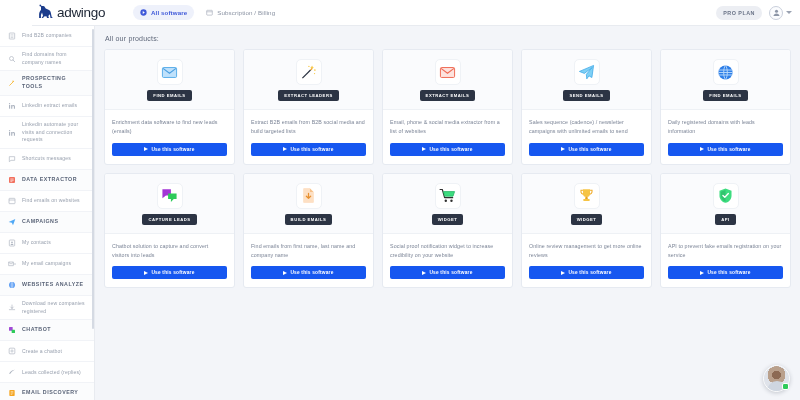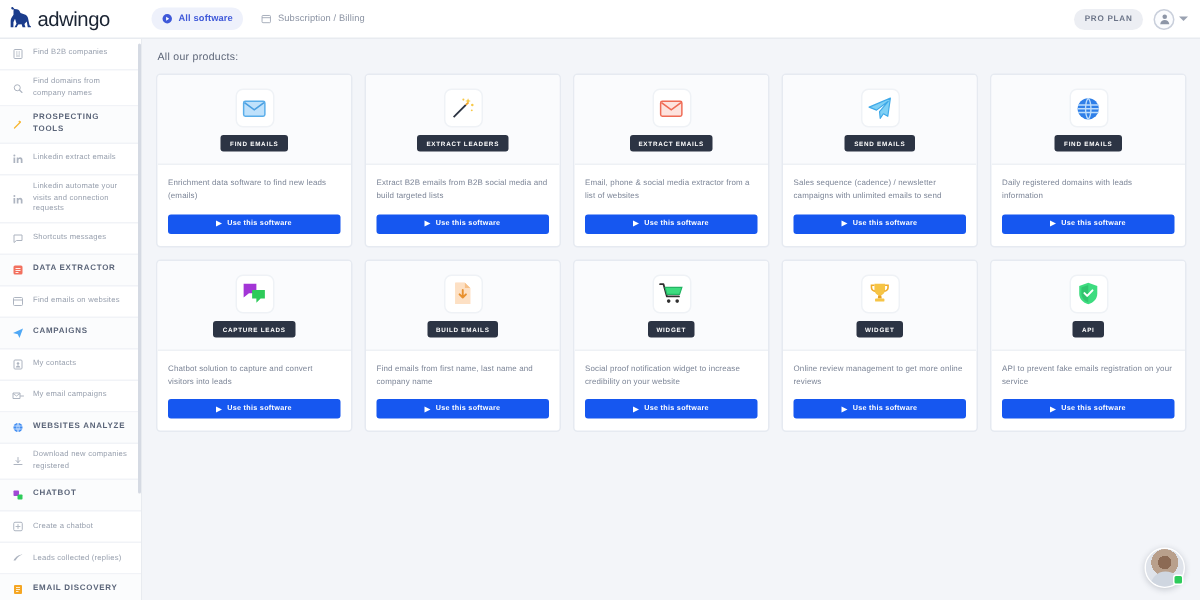--- a/index.html
+++ b/index.html
@@ -12,20 +12,21 @@
   }
   #app { display: flex; flex-direction: column; width: 800px; height: 400px; }
 
   
   .topbar {
     height: 26px; min-height: 26px;
     display: flex; align-items: center;
     background: #ffffff;
     border-bottom: 1px solid #e8ebf0;
     padding: 0 8px 0 0;
+    margin-left: 32px;
   }
   .brand {
     width: 95px; min-width: 95px; height: 26px;
     display: flex; align-items: center; gap: 3px;
     padding-left: 6px;
   }
   .brand-logo { width: 16px; height: 17px; display: block; }
   .brand-name {
     font-size: 13.5px; font-weight: 400; letter-spacing: -0.3px;
     color: #1b2433; line-height: 1;

